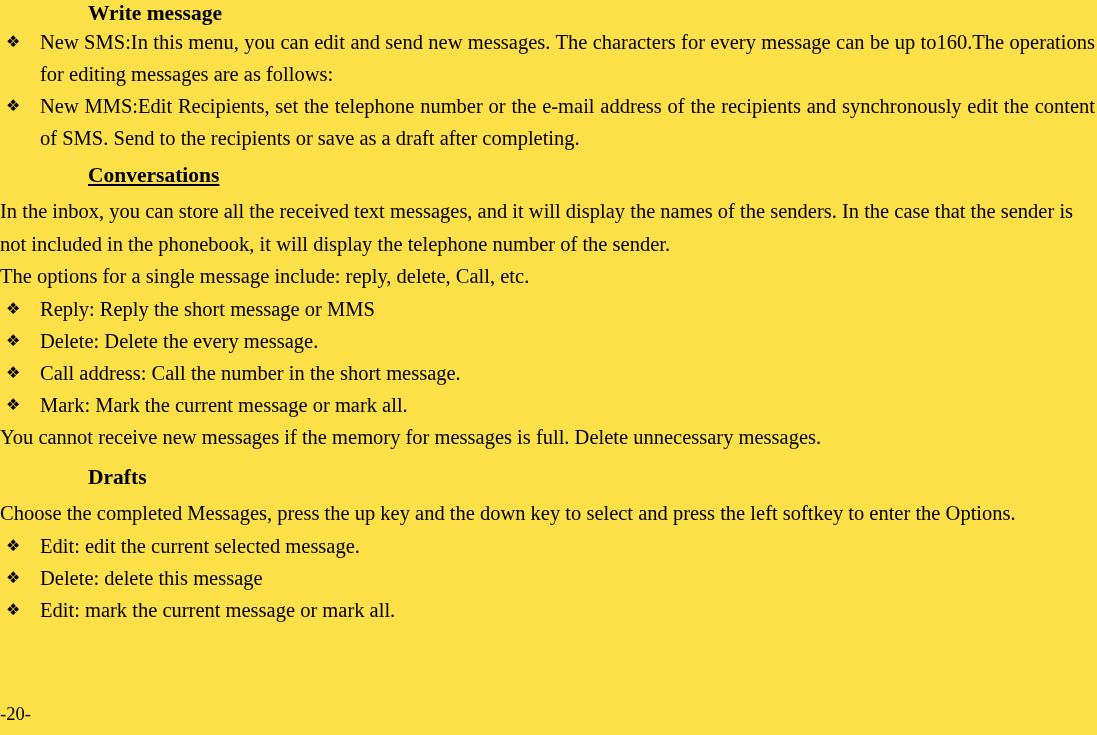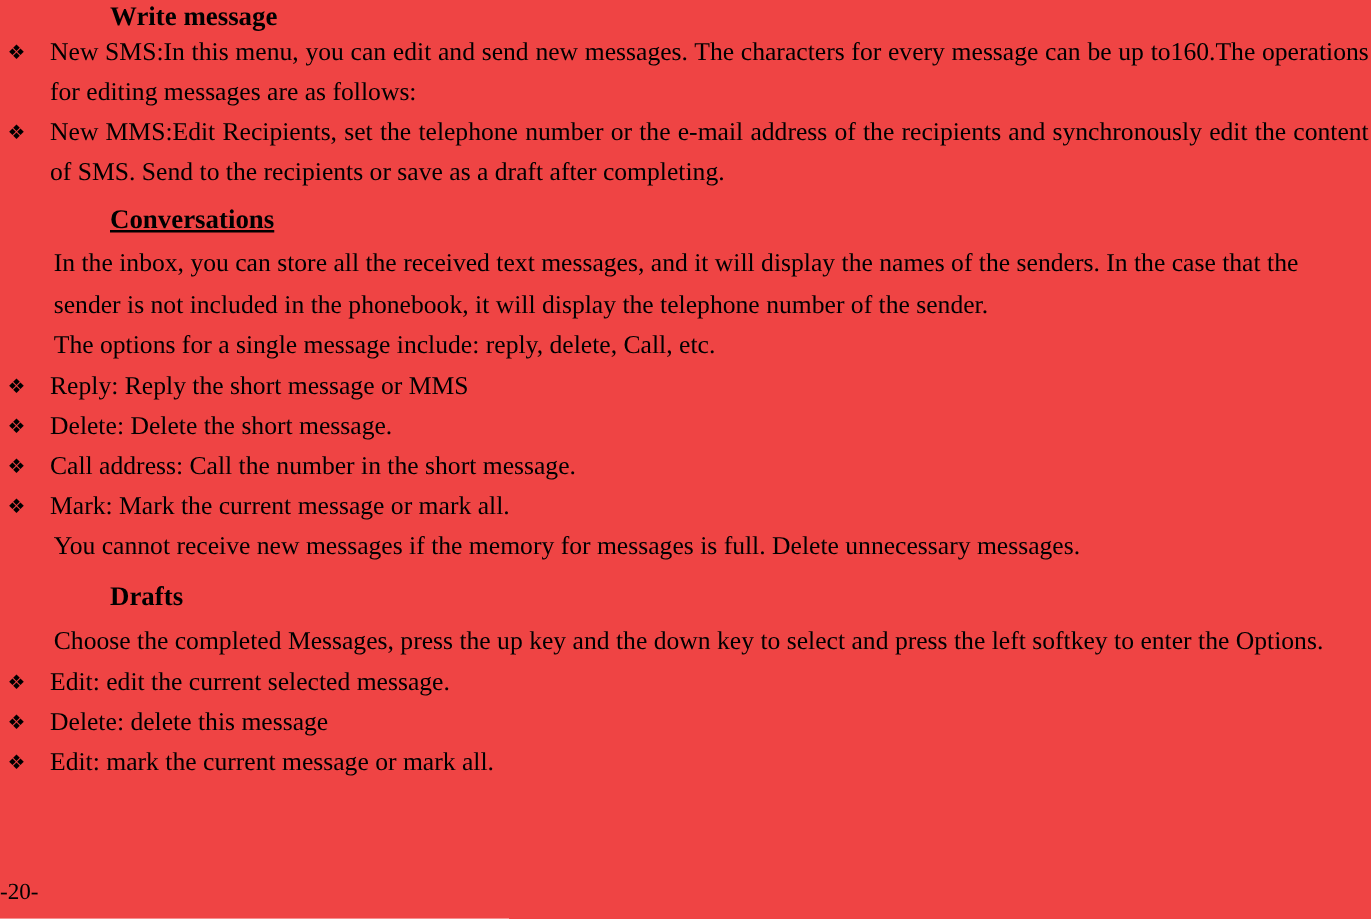--- a/index.html
+++ b/index.html
@@ -12,21 +12,21 @@
   body {
     font-family: "Liberation Serif", "DejaVu Serif", serif;
     color: #000000;
   }
 
   #page {
     position: relative;
     width: 1097px;
     height: 735px;
     overflow: hidden;
-    background: #ef4444;
+    background: #fde047;
     box-sizing: border-box;
     padding: 0px 2px 0px 0px;
   }
 
   .content {
     width: 1095px;
   }
 
   
   .heading {
@@ -41,21 +41,20 @@
   .heading.h-write   { padding-top: 0px; }
   .heading.h-convo   { padding-top: 8px; text-decoration: underline; }
   .heading.h-drafts  { padding-top: 11px; }
 
   
   .para {
     font-size: 20.5px;
     line-height: 32.5px;
     margin: 0;
     text-align: left;
-    padding-left: 43px;
   }
 
   
   .bullet-item {
     position: relative;
     font-size: 20.5px;
     line-height: 32px;
     margin: 0;
     padding-left: 40px;
     text-align: justify;
@@ -121,21 +120,21 @@
 
     <p class="para"><span>The options for a single message include: </span><b>reply, delete, Call, etc</b><span>.</span></p>
 
     <p class="bullet-item flush">
       <span class="bullet-mark">❖</span>
       <span class="bullet-body"><b>Reply</b><span>: Reply the short message or MMS</span></span>
     </p>
 
     <p class="bullet-item flush">
       <span class="bullet-mark">❖</span>
-      <span class="bullet-body"><b>Delete</b><span>: Delete the short message.</span></span>
+      <span class="bullet-body"><b>Delete</b><span>: Delete the every message.</span></span>
     </p>
 
     <p class="bullet-item flush">
       <span class="bullet-mark">❖</span>
       <span class="bullet-body"><b>Call address</b><span>: Call the number in the short message.</span></span>
     </p>
 
     <p class="bullet-item flush">
       <span class="bullet-mark">❖</span>
       <span class="bullet-body"><b>Mark:</b><span> Mark the current message or mark all.</span></span>

